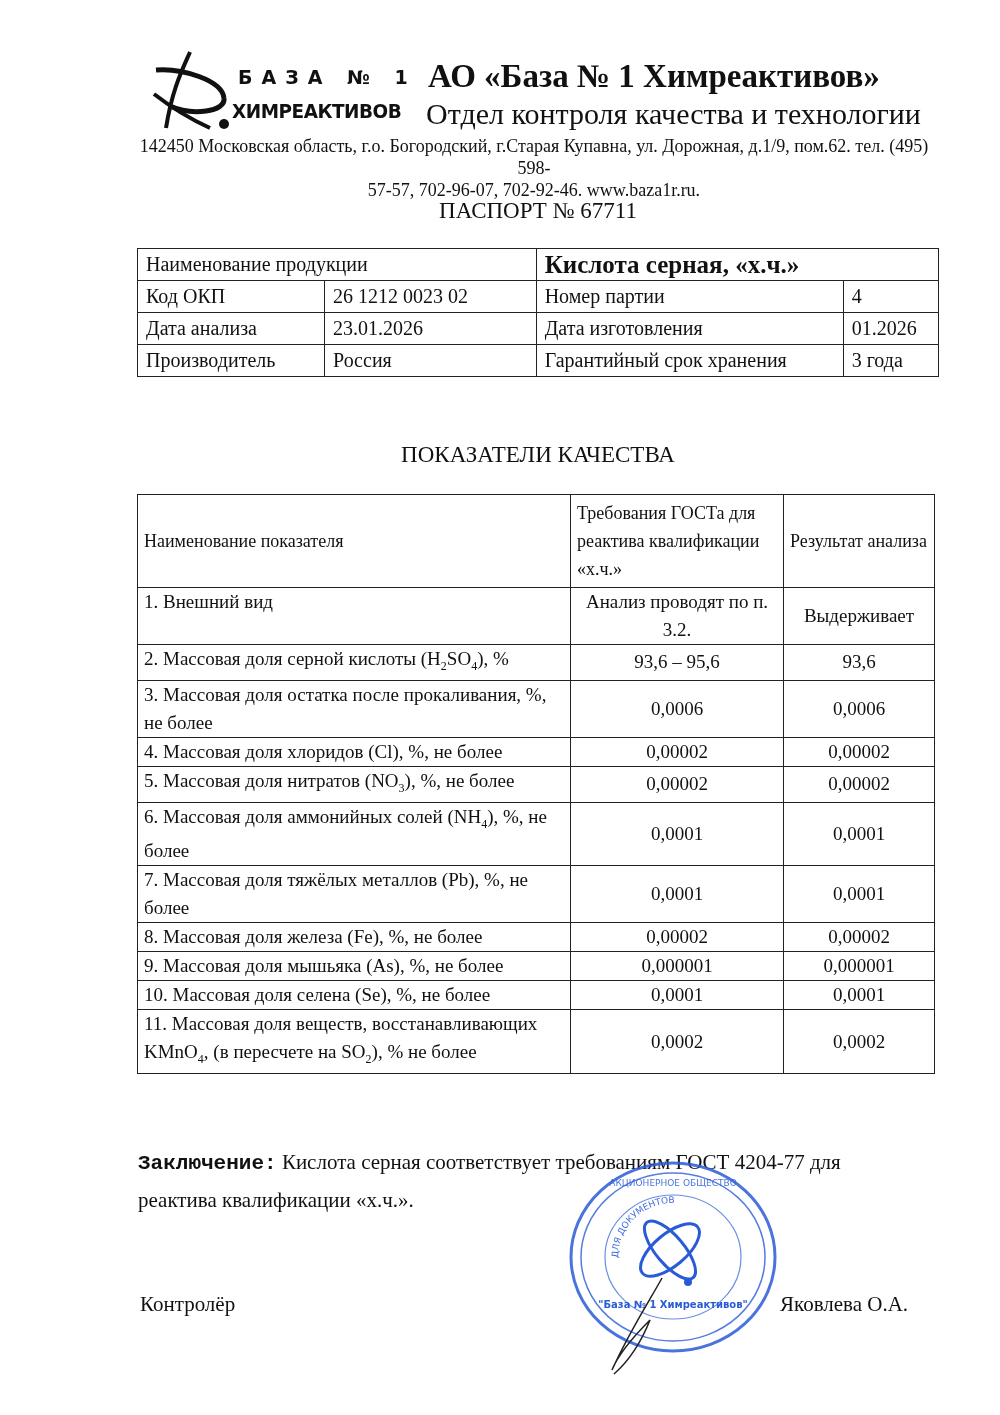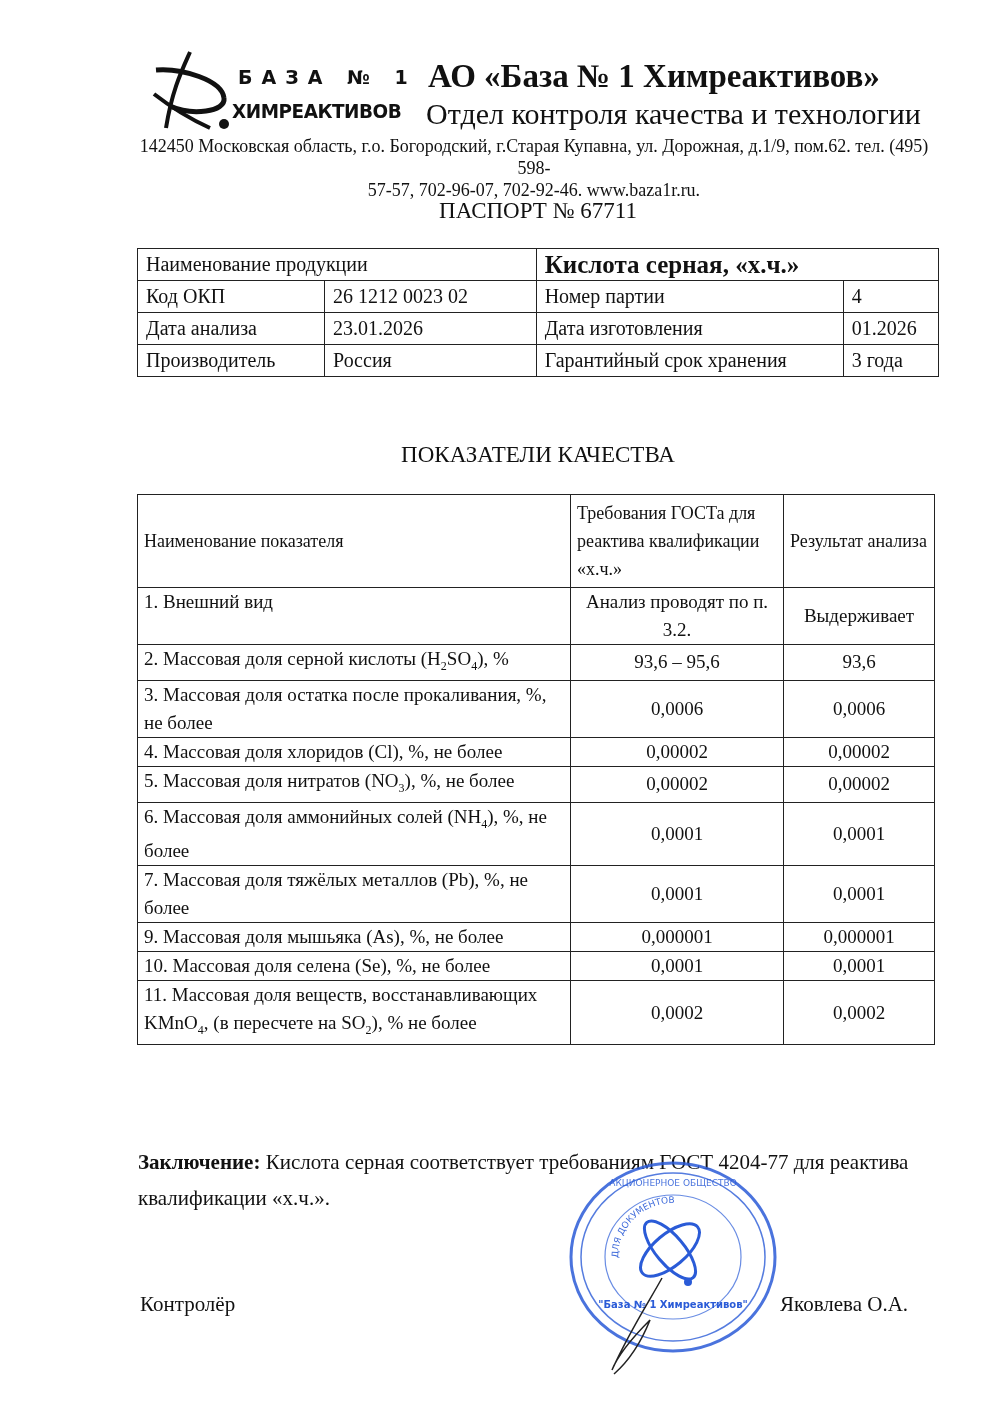--- a/index.html
+++ b/index.html
@@ -29,21 +29,21 @@
   .quality-title { left: 0; top: 442px; width: 1076px; text-align: center; font-size: 23px; }
 
   
   .q { left: 137px; top: 494px; width: 798px; }
   .q td { font-size: 19px; line-height: 28px; padding: 0 6px; }
   .q .c { text-align: center; }
   .q .hdr td { height: 92px; text-align: left; font-size: 18px; }
   sub { font-size: 12px; }
 
   .conclusion { left: 138px; top: 1144px; width: 780px; font-size: 21px; line-height: 36px; }
-  .conclusion b { font-family: Liberation Serif, serif; margin-top: 21px; }
+  .conclusion b { font-family: Liberation Mono, monospace; margin-top: 21px; }
   .controller { left: 140px; top: 1292px; font-size: 21px; }
   .signer { left: 780px; top: 1292px; font-size: 21px; }
 
   .stamp { left: 566px; top: 1158px; width: 214px; height: 198px; }
   .signature { left: 600px; top: 1270px; width: 120px; height: 110px; }
 </style>
 </head>
 <body>
 
 <svg class="abs logo" viewBox="0 0 80 82">
@@ -128,20 +128,25 @@
     <td><span>6. Массовая доля аммонийных солей (NH</span><sub>4</sub><span>), %, не более</span></td>
     <td class="c">0,0001</td>
     <td class="c">0,0001</td>
   </tr>
   <tr>
     <td>7. Массовая доля тяжёлых металлов (Pb), %, не более</td>
     <td class="c">0,0001</td>
     <td class="c">0,0001</td>
   </tr>
   <tr>
+    <td>8. Массовая доля железа (Fe), %, не более</td>
+    <td class="c">0,00002</td>
+    <td class="c">0,00002</td>
+  </tr>
+  <tr>
     <td>9. Массовая доля мышьяка (As), %, не более</td>
     <td class="c">0,000001</td>
     <td class="c">0,000001</td>
   </tr>
   <tr>
     <td>10. Массовая доля селена (Se), %, не более</td>
     <td class="c">0,0001</td>
     <td class="c">0,0001</td>
   </tr>
   <tr>

